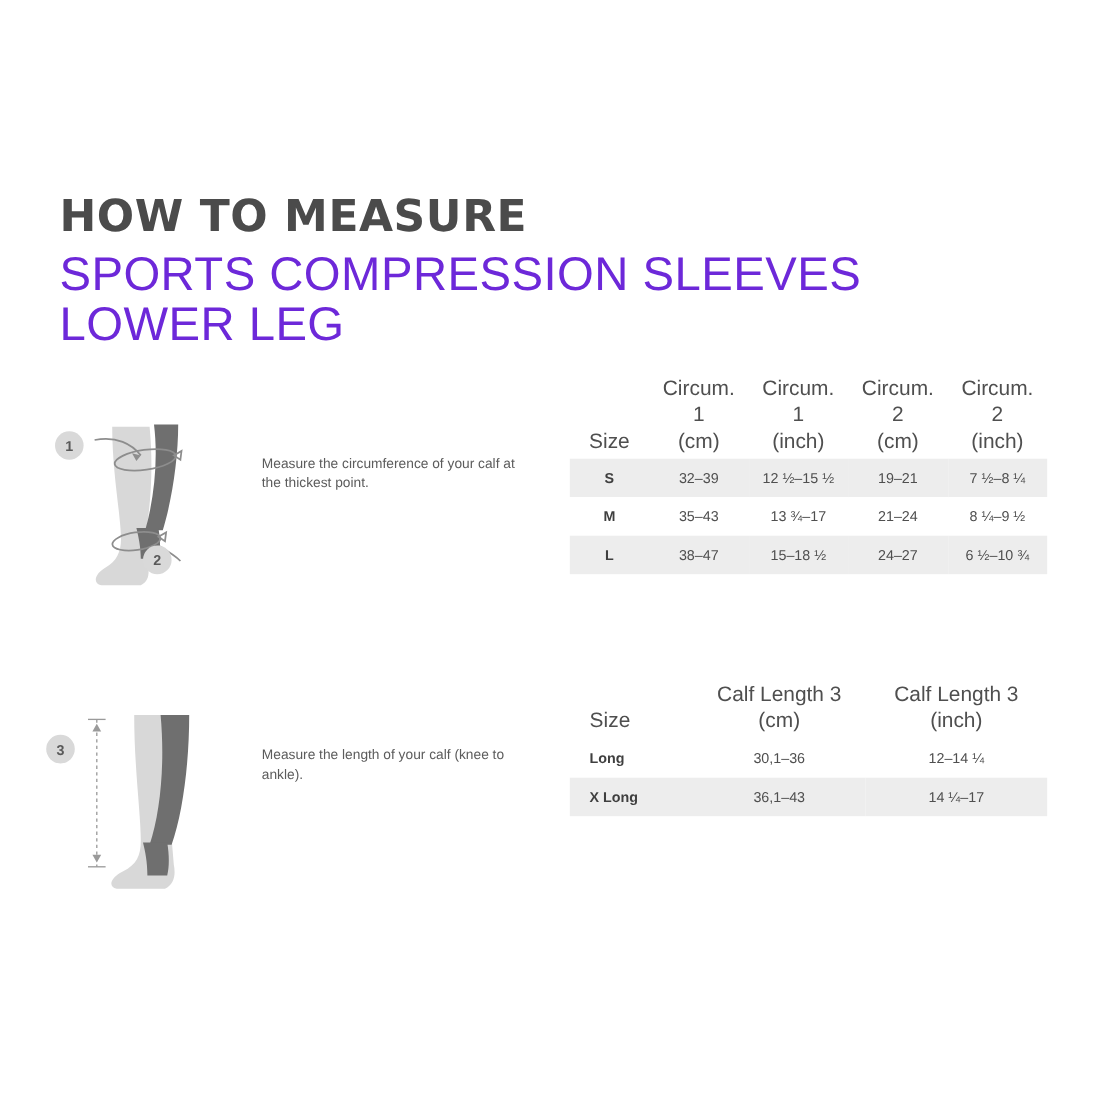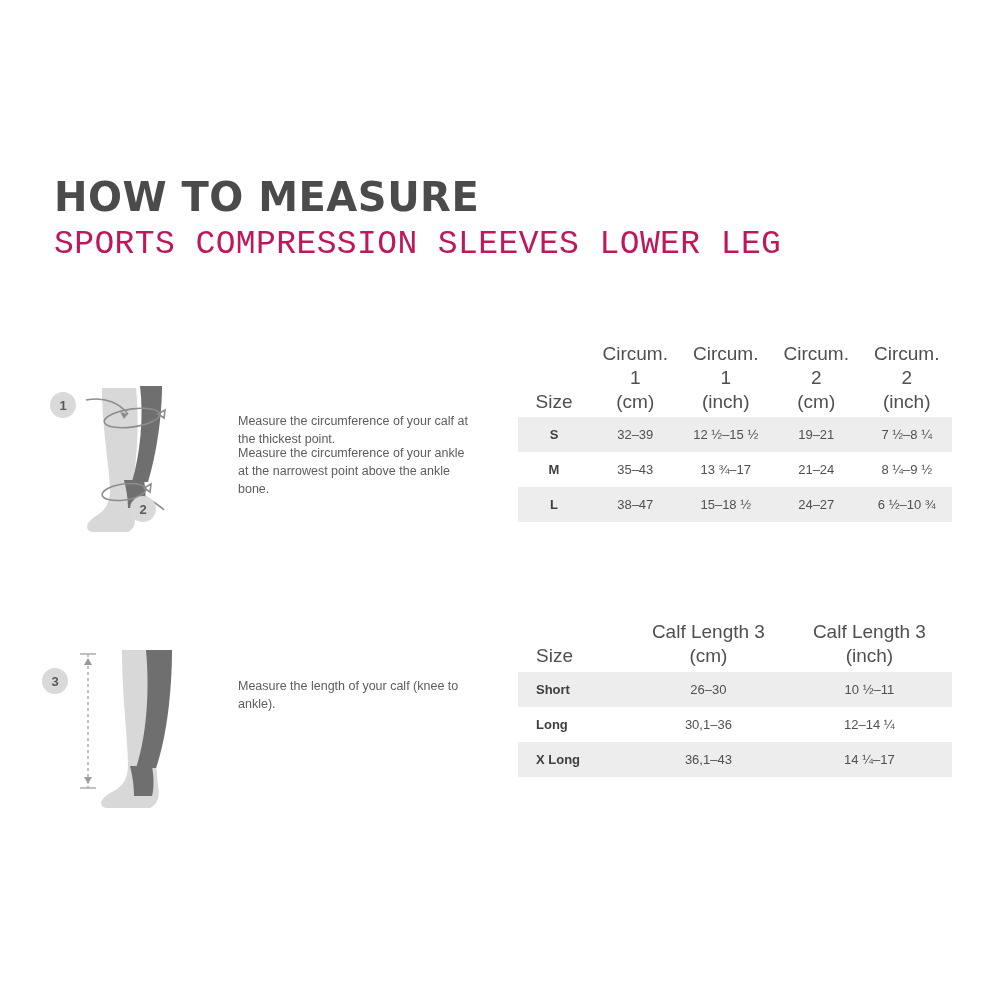--- a/index.html
+++ b/index.html
@@ -33,27 +33,27 @@
   .title-main {
     font-size: 40px;
     font-weight: bold;
     letter-spacing: 0.5px;
     color: #4b4b4b;
     line-height: 1.05;
     margin: 0;
     font-family: "DejaVu Sans", sans-serif;
   }
   .title-sub {
-    font-size: 33px;
+    font-size: 43px;
     font-weight: normal;
     letter-spacing: 0.4px;
-    color: #be185d;
+    color: #6d28d9;
     line-height: 1.05;
     margin: 10px 0 0 0;
-    font-family: Liberation Mono, monospace;
+    font-family: Liberation Sans, sans-serif;
   }
 
   
   .illus {
     position: absolute;
   }
   .illus-top { left: 40px; top: 370px; width: 200px; height: 190px; }
   .illus-bottom { left: 40px; top: 640px; width: 220px; height: 190px; }
 
   .badge {
@@ -176,21 +176,20 @@
       <line x1="48" y1="14" x2="48" y2="148" class="dim-line"></line>
       <line x1="40" y1="14" x2="56" y2="14" class="dim-solid"></line>
       <line x1="40" y1="148" x2="56" y2="148" class="dim-solid"></line>
       <path d="M48 18 l-4 7 l8 0 z" fill="#9a9a9a"></path>
       <path d="M48 144 l-4 -7 l8 0 z" fill="#9a9a9a"></path>
     </svg>
     <div class="badge" style="left:2px; top:28px;">3</div>
   </div>
 
   <div class="instr instr-1">Measure the circumference of your calf at the thickest point.</div>
-  <div class="instr instr-2">Measure the circumference of your ankle at the narrowest point above the ankle bone.</div>
   <div class="instr instr-3">Measure the length of your calf (knee to ankle).</div>
 
   <div class="tbl tbl-1">
     <table>
       <thead>
         <tr>
           <th class="col-size">
             <div>Size</div>
             <div></div>
           </th>
@@ -241,25 +240,20 @@
   <div class="tbl tbl-2">
     <table>
       <thead>
         <tr>
           <th class="col-size">Size</th>
           <th>Calf Length 3 (cm)</th>
           <th>Calf Length 3 (inch)</th>
         </tr>
       </thead>
       <tbody>
-        <tr class="shade">
-          <td class="size-cell">Short</td>
-          <td>26–30</td>
-          <td>10 ½–11</td>
-        </tr>
         <tr class="plain">
           <td class="size-cell">Long</td>
           <td>30,1–36</td>
           <td>12–14 ¼</td>
         </tr>
         <tr class="shade">
           <td class="size-cell">X Long</td>
           <td>36,1–43</td>
           <td>14 ¼–17</td>
         </tr>

